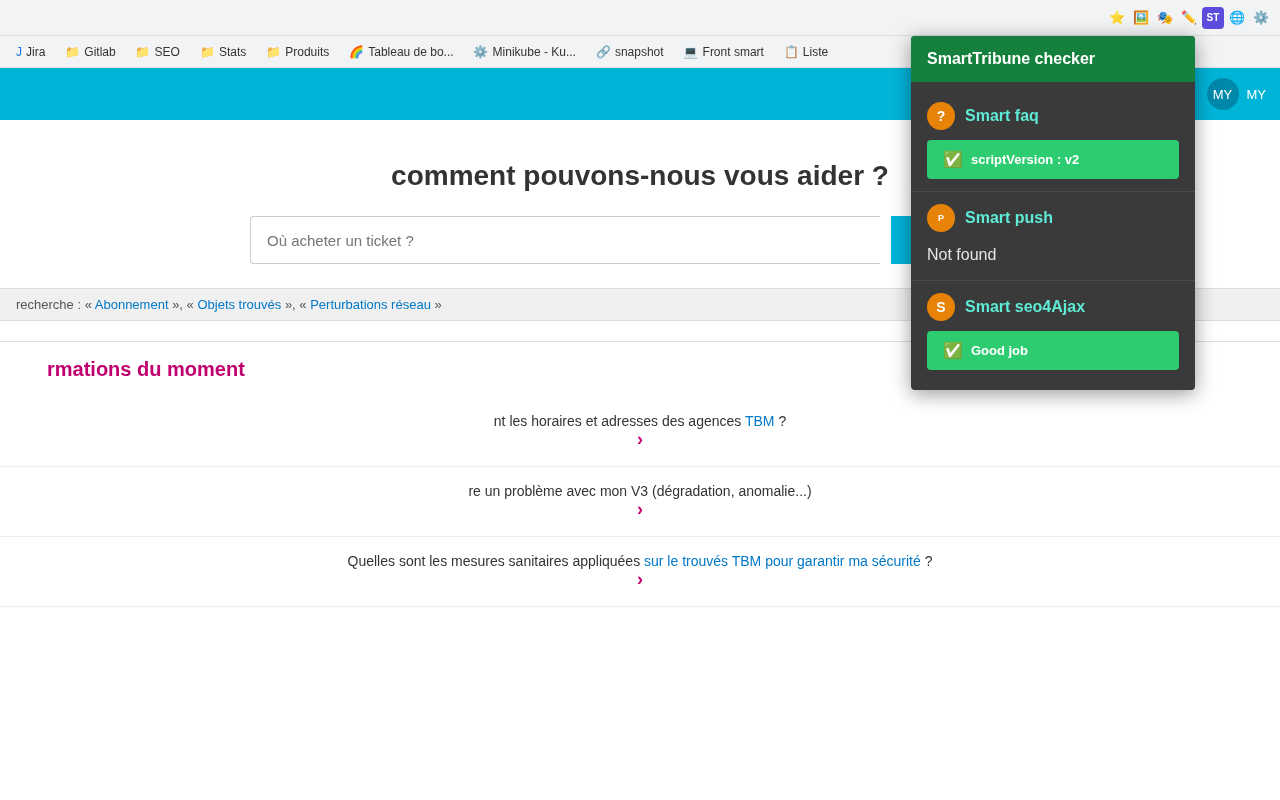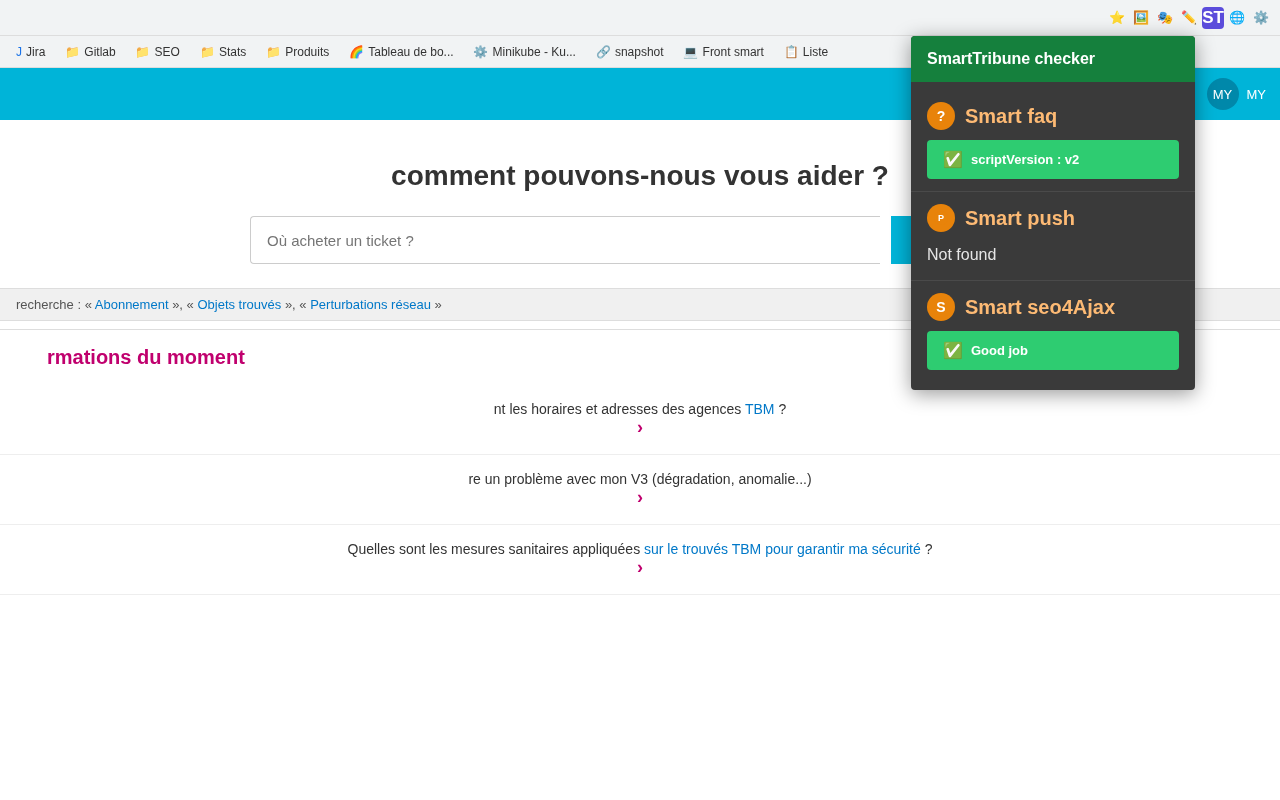--- a/index.html
+++ b/index.html
@@ -111,21 +111,21 @@
       font-weight: bold;
       border-radius: 0 4px 4px 0;
       cursor: pointer;
     }
 
     .search-tags {
       font-size: 13px;
       color: #555;
       text-align: left;
       max-width: 780px;
-      margin: 0 auto 8px;
+      margin: 0 auto 20px;
       padding: 8px 0;
       background: #f5f5f5;
       padding: 8px 16px;
       border-radius: 4px;
     }
     .search-tags a {
       color: #0078c8;
       text-decoration: none;
     }
 
@@ -222,22 +222,22 @@
       align-items: center;
       justify-content: center;
       font-size: 14px;
       font-weight: bold;
     }
     .checker-section-icon.orange {
       background: #e8830a;
       color: white;
     }
     .checker-section-name {
-      color: #fdba74;
-      font-size: 20px;
+      color: #5eead4;
+      font-size: 16px;
       font-weight: 600;
     }
     .checker-status-btn {
       display: flex;
       align-items: center;
       gap: 8px;
       background: #2ecc71;
       color: white;
       padding: 10px 16px;
       border-radius: 4px;
@@ -268,21 +268,21 @@
       font-size: 13px;
       color: #555;
     }
     .ext-icon-circle.highlighted {
       color: #f5a623;
     }
     .ext-icon-circle.st-ext {
       background: #5b4cdb;
       color: white;
       font-weight: bold;
-      font-size: 17px;
+      font-size: 10px;
       border-radius: 4px;
     }
 
     
     .fav-blue { color: #1a73e8; }
   </style>
 </head>
 <body>
 
 <div class="browser-bar">

